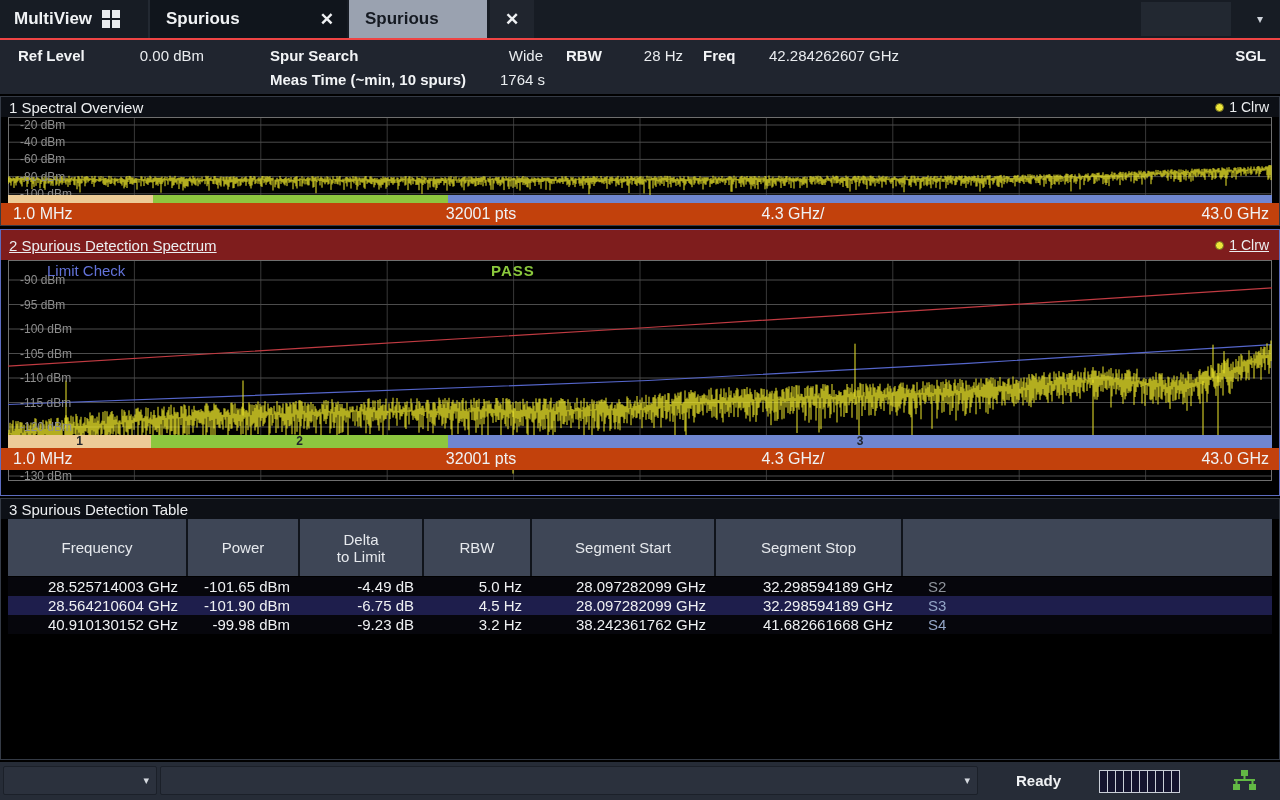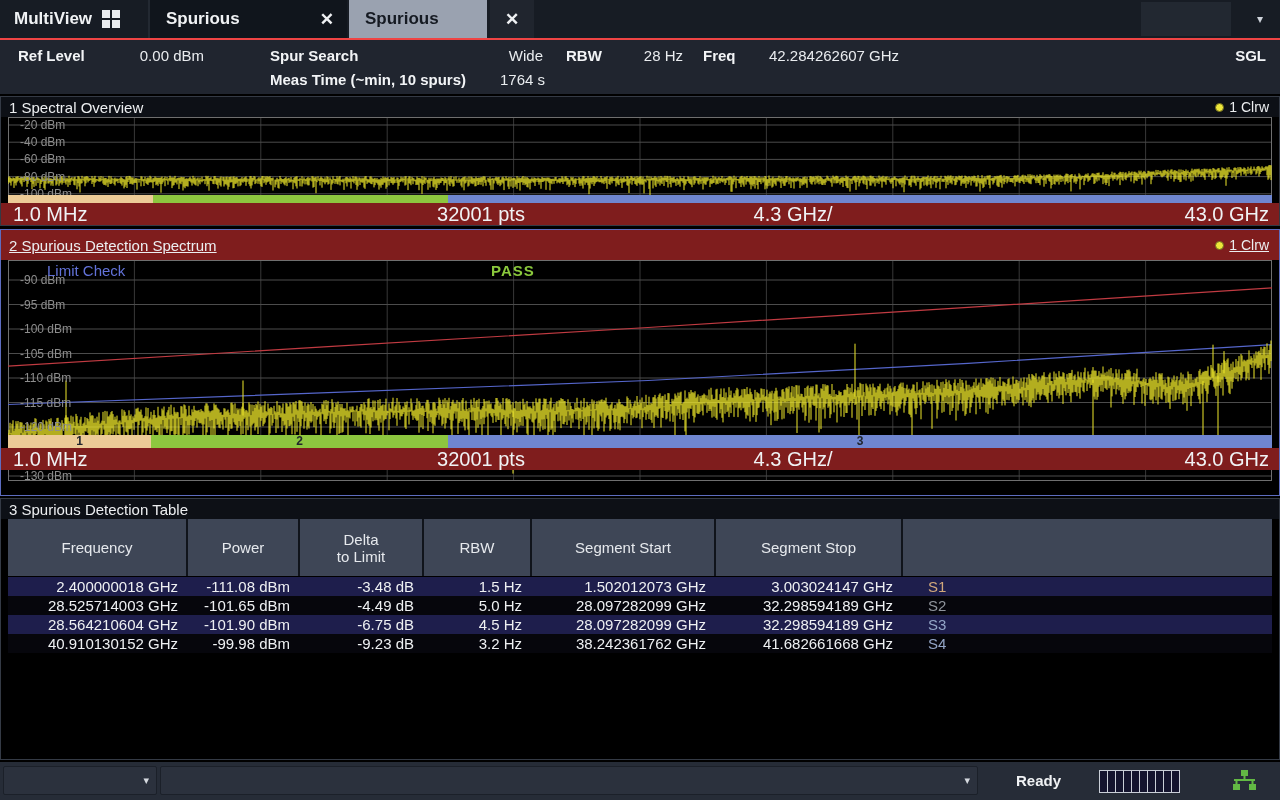--- a/index.html
+++ b/index.html
@@ -31,21 +31,21 @@
   .win{position:absolute;left:0;width:1280px;background:#000;border:1px solid #343a45;box-sizing:border-box;}
   .win-title{height:20px;background:#0d1016;display:flex;align-items:center;justify-content:space-between;padding:0 10px 0 8px;font-size:15px;color:#eceef0;}
   .win2 .win-title{background:#7f1d1d;height:30px;text-decoration:underline;}
   .win2{border-color:#5d6cc0;}
   .trace-tag{display:flex;align-items:center;gap:5px;font-size:14px;color:#eceef0;}
   .dot{width:9px;height:9px;border-radius:50%;background:#ede73a;border:1px solid #6d691d;box-sizing:border-box;}
   .graph{position:relative;background:#000;}
   .graph svg{position:absolute;left:7px;top:0;}
   .segbar{position:absolute;bottom:0;height:8px;}
   .segbar2{position:absolute;bottom:0;height:13px;font-size:12px;color:#20252e;text-align:center;line-height:13px;font-weight:bold;}
-  .axisrow{position:relative;height:22px;background:#7f1d1d;font-size:20px;color:#f0f2f4;}
+  .axisrow{position:relative;height:22px;background:#c2410c;font-size:16px;color:#f0f2f4;}
   .axisrow .ax{position:absolute;top:1px;height:20px;line-height:20px;white-space:nowrap;}
   .limit-check{position:absolute;left:46px;top:2px;font-size:15px;}
   .pass-flag{position:absolute;left:490px;top:2px;font-size:15px;font-weight:bold;letter-spacing:1px;}
 
   
   .thead{margin-left:7px;width:1264px;height:57px;background:#3e4656;display:grid;
          grid-template-columns:180px 112px 124px 108px 184px 187px 74px auto;}
   .th{display:flex;align-items:center;justify-content:center;text-align:center;font-size:15px;color:#e6e9ed;
       border-right:2px solid #10141b;white-space:pre-line;box-sizing:border-box;}
   .th:last-child{border-right:none;}
@@ -188,30 +188,20 @@
         <div class="th">Frequency</div>
         <div class="th">Power</div>
         <div class="th">Delta
 to Limit</div>
         <div class="th">RBW</div>
         <div class="th">Segment Start</div>
         <div class="th">Segment Stop</div>
         <div class="th"></div>
       </div>
     <div class="trows" id="tableRows">
-        <div class="trow" style="background: rgb(30, 30, 76);">
-          <div class="td">2.400000018 GHz</div>
-          <div class="td">-111.08 dBm</div>
-          <div class="td">-3.48 dB</div>
-          <div class="td">1.5 Hz</div>
-          <div class="td">1.502012073 GHz</div>
-          <div class="td">3.003024147 GHz</div>
-          <div class="td td-spur" style="color: rgb(210, 168, 124);">S1</div>
-          <div></div>
-        </div>
         <div class="trow" style="background: rgb(6, 6, 12);">
           <div class="td">28.525714003 GHz</div>
           <div class="td">-101.65 dBm</div>
           <div class="td">-4.49 dB</div>
           <div class="td">5.0 Hz</div>
           <div class="td">28.097282099 GHz</div>
           <div class="td">32.298594189 GHz</div>
           <div class="td td-spur" style="color: rgb(143, 148, 156);">S2</div>
           <div></div>
         </div>

